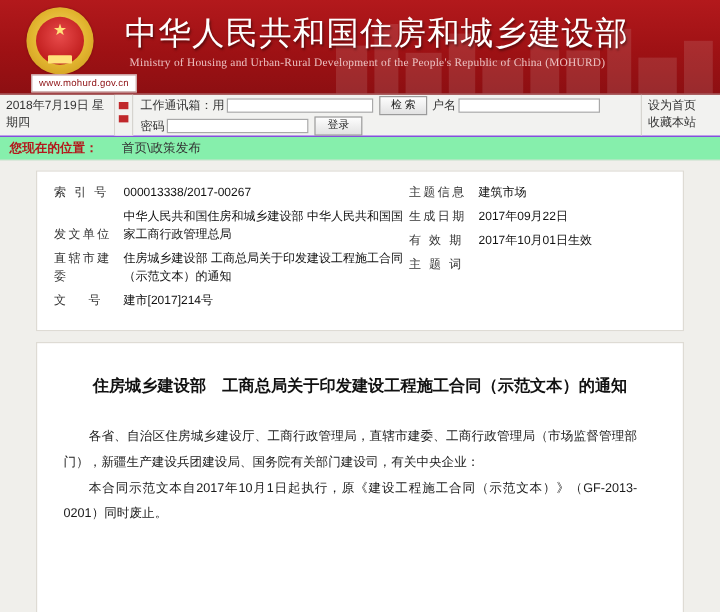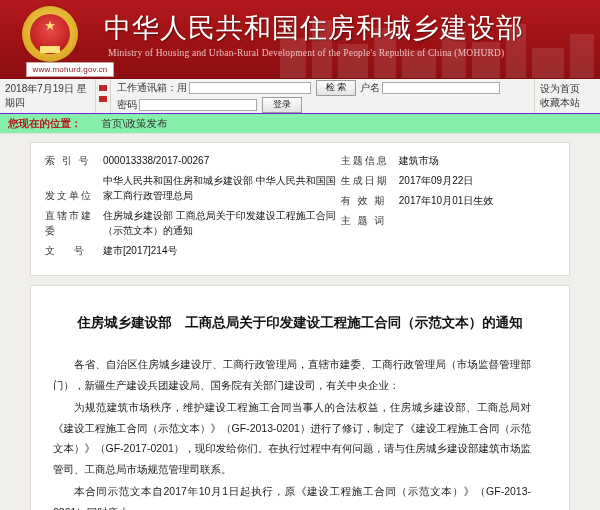--- a/index.html
+++ b/index.html
@@ -421,18 +421,17 @@
             <div class="meta-k">主 题 词</div>
             <div class="meta-v"></div>
           </div>
         </div>
       </div>
     </div>
 
     <div class="card doc-card">
       <div class="doc-title">住房城乡建设部　工商总局关于印发建设工程施工合同（示范文本）的通知</div>
       <p class="doc-p">各省、自治区住房城乡建设厅、工商行政管理局，直辖市建委、工商行政管理局（市场监督管理部门），新疆生产建设兵团建设局、国务院有关部门建设司，有关中央企业：</p>
-      <p class="doc-p">为规范建筑市场秩序，维护建设工程施工合同当事人的合法权益，住房城乡建设部、工商总局对《建设工程施工合同（示范文本）》（GF-2013-0201）进行了修订，制定了《建设工程施工合同（示范文本）》（GF-2017-0201），现印发给你们。在执行过程中有何问题，请与住房城乡建设部建筑市场监管司、工商总局市场规范管理司联系。</p>
       <p class="doc-p">本合同示范文本自2017年10月1日起执行，原《建设工程施工合同（示范文本）》（GF-2013-0201）同时废止。</p>
     </div>
 
   </div>
 </div>
 
 </body></html>

